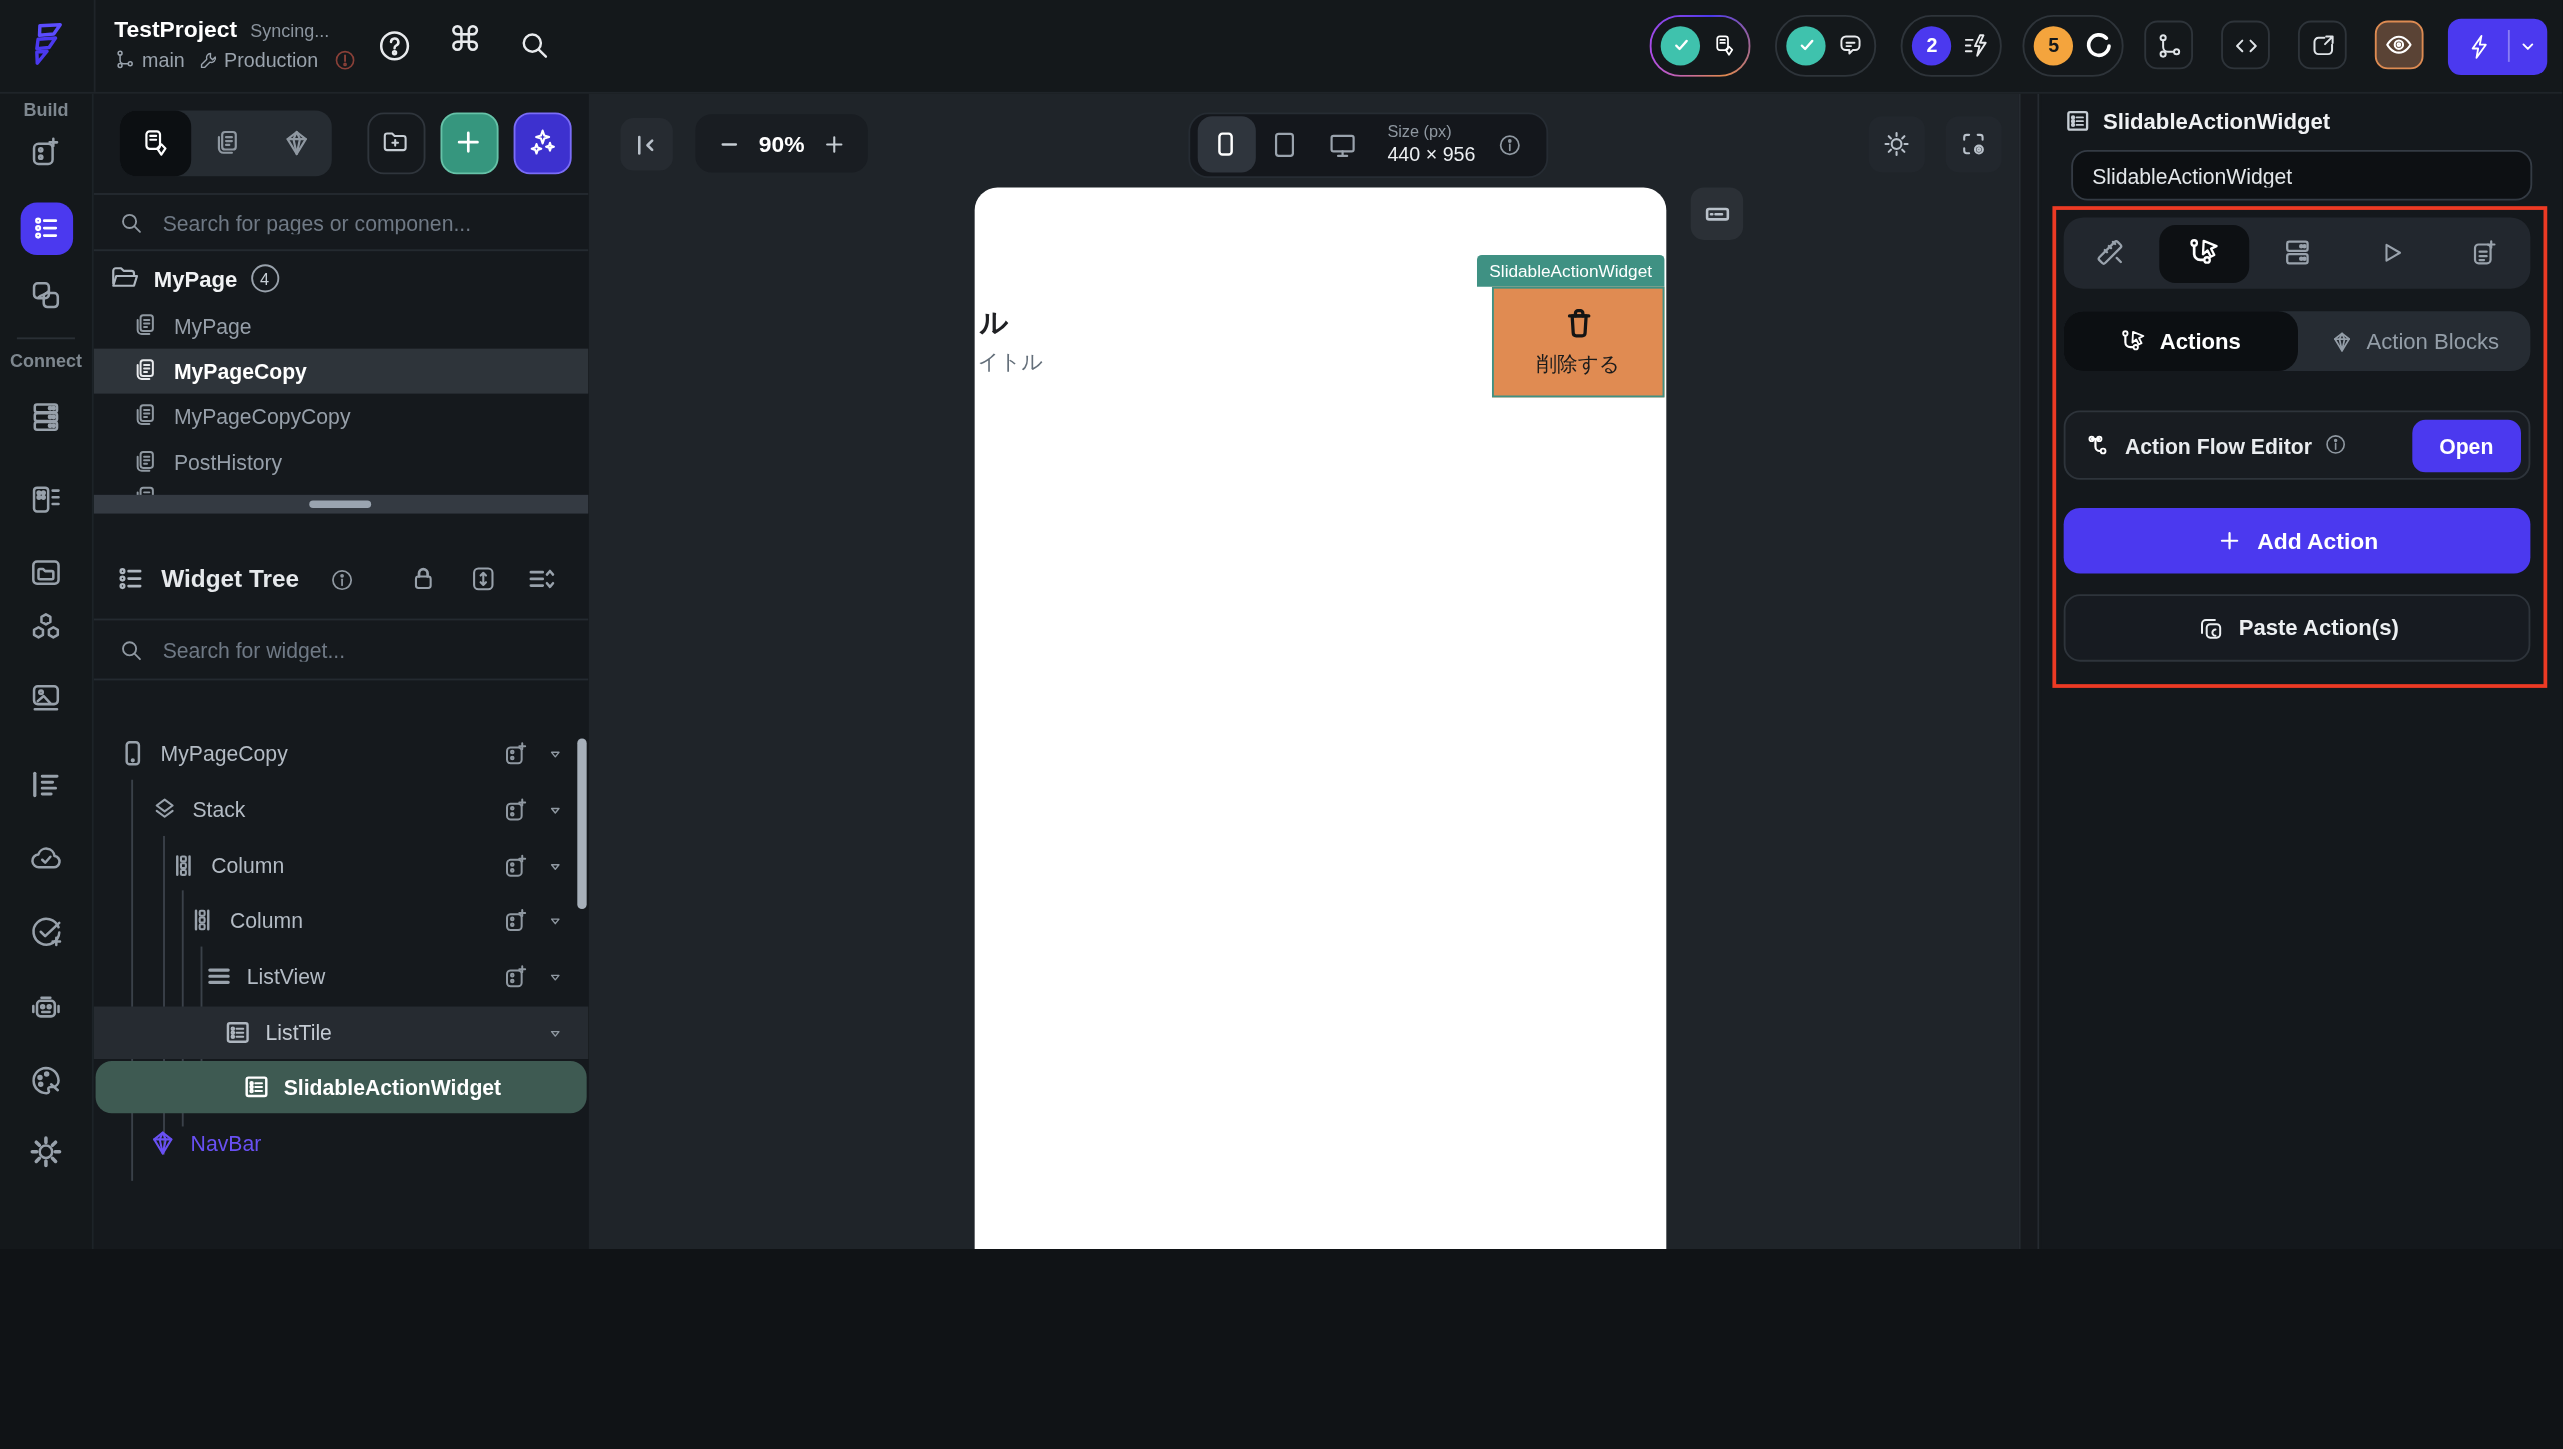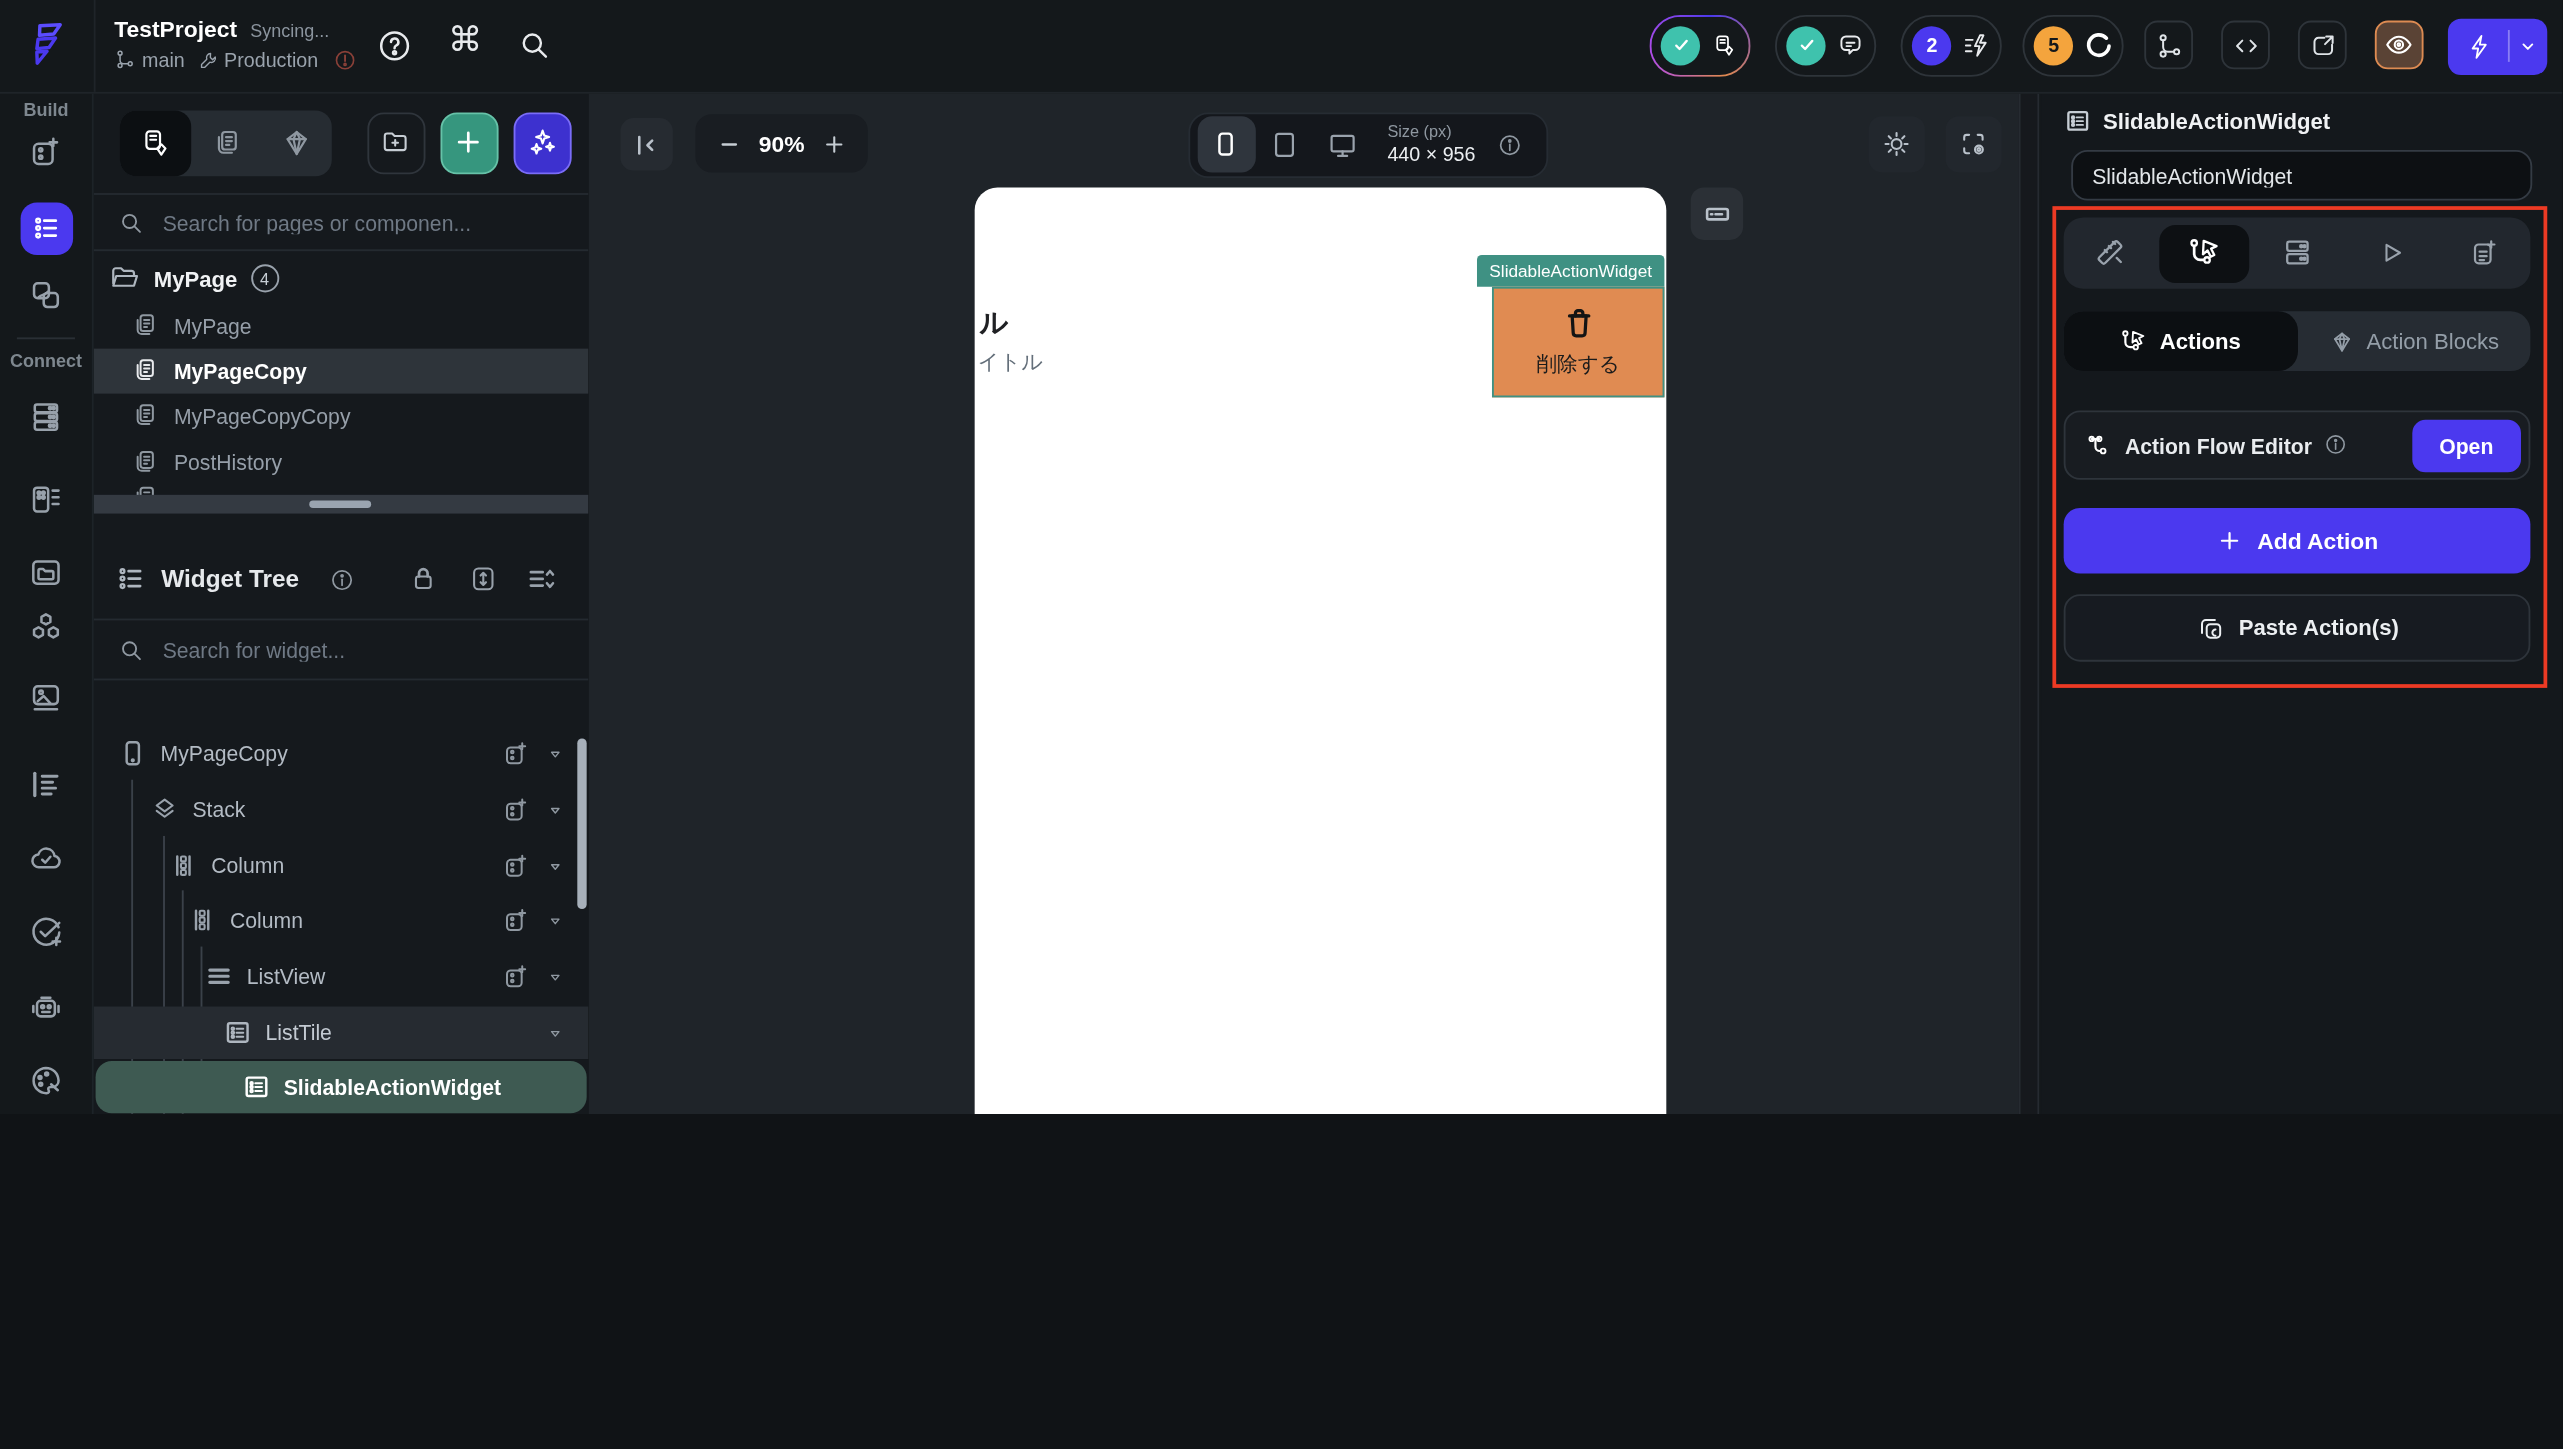--- a/index.html
+++ b/index.html
@@ -1,16 +1,16 @@
 <!DOCTYPE html>
 <html style="font-size:14px"><head>
 <meta charset="utf-8">
 <style>
   html,body{margin:0;padding:0;background:#101316;}
-  .viewport{width:2563px;height:1114px;overflow:hidden;position:relative;}
+  .viewport{width:2563px;height:1249px;overflow:hidden;position:relative;}
   .app{width:1367px;height:774px;transform:scale(1.87436);transform-origin:0 0;position:relative;
        font-family:"Liberation Sans",sans-serif;color:#e8eaed;background:#14181b;}
   .abs{position:absolute;}
   svg.ic{fill:none;stroke:currentColor;stroke-width:1.7;stroke-linecap:round;stroke-linejoin:round;display:block;}
   
   .topbar{position:absolute;left:0;top:0;width:1367px;height:49px;background:#14181b;border-bottom:0.9px solid #1f2429;z-index:5;}
   .proj-name{font-size:12.2px;font-weight:bold;color:#fff;}
   .sync{font-size:9.6px;color:#8b949e;margin-left:7px;}
   .proj-sub{font-size:10.5px;color:#9aa3ad;display:flex;align-items:center;gap:3.5px;}
   .tb-ic{color:#e8eaed;}

